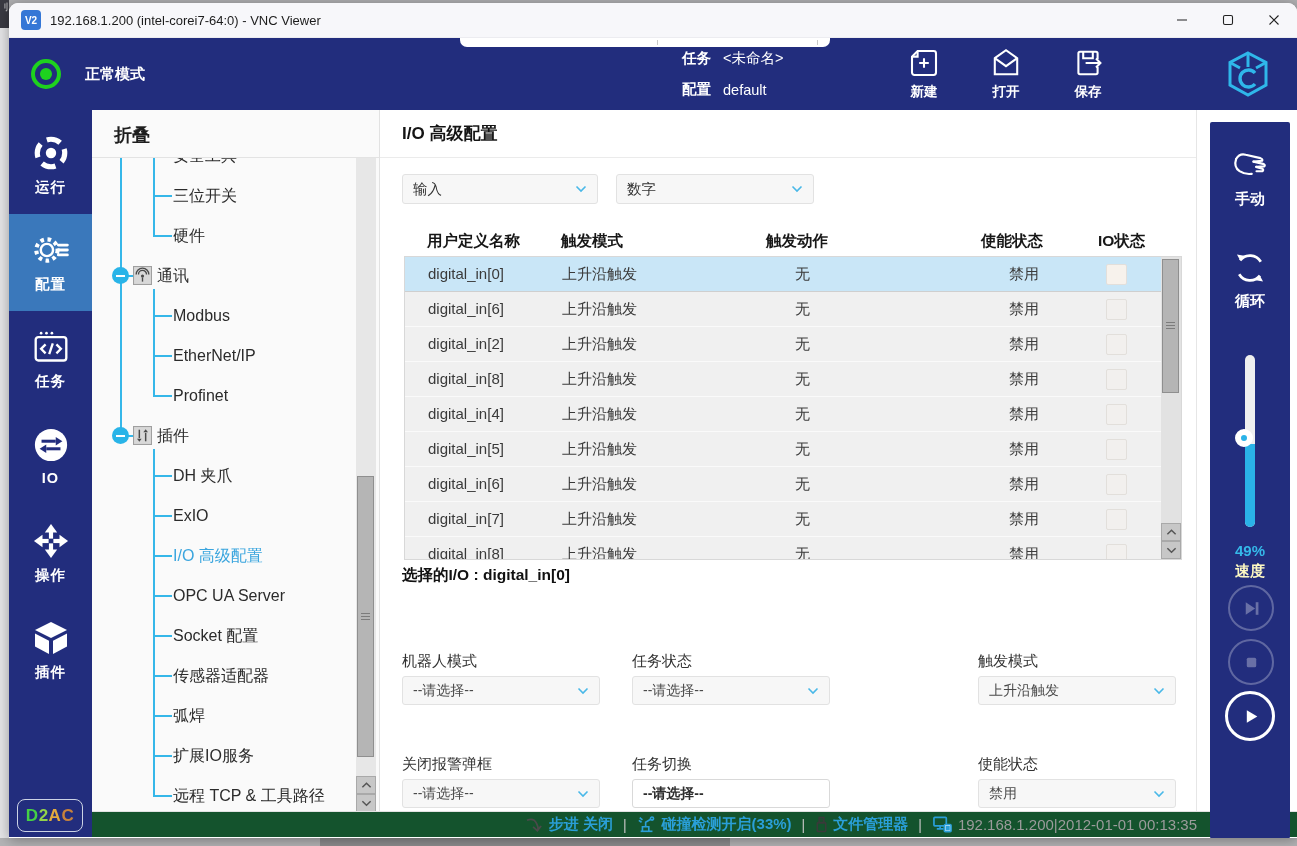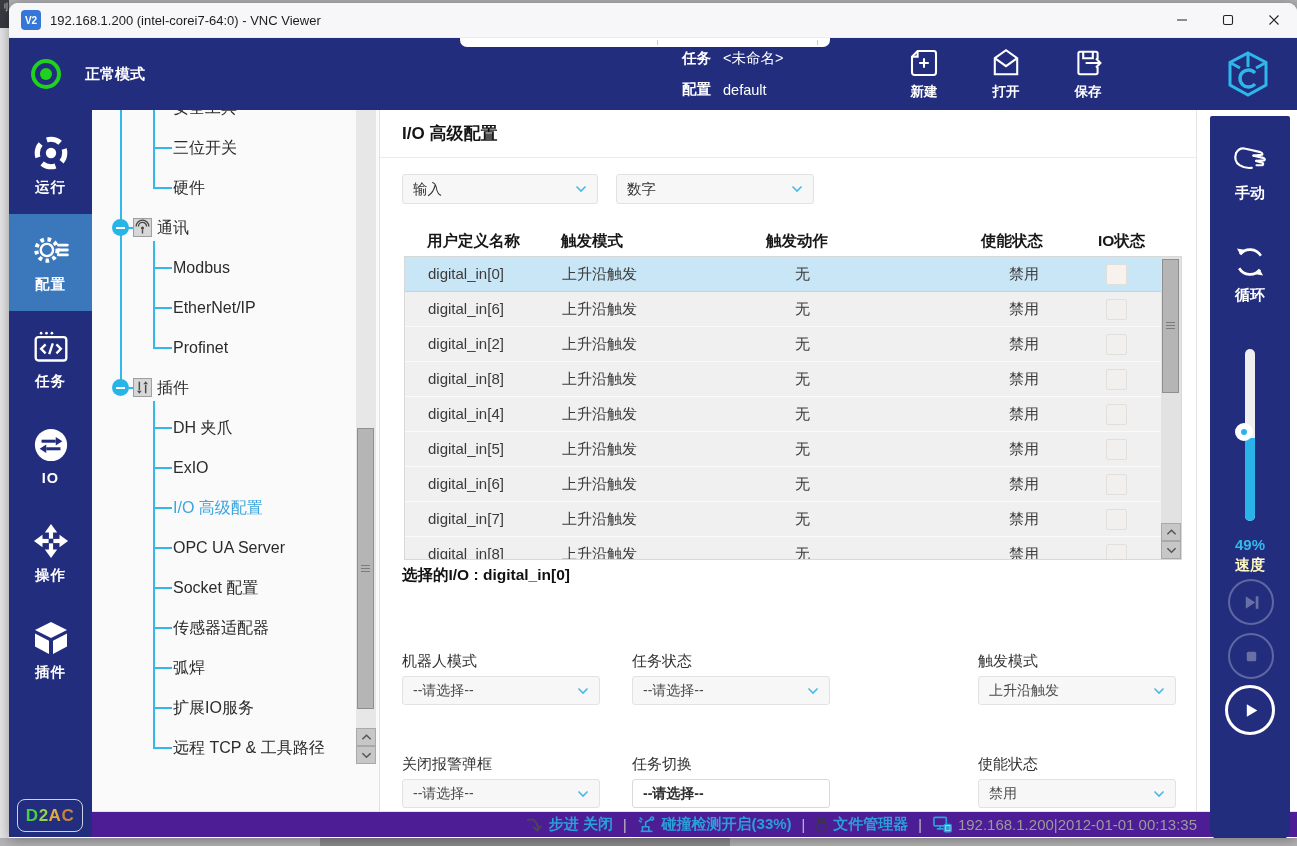--- a/index.html
+++ b/index.html
@@ -104,35 +104,35 @@
   .tbl-sbar { right:0; background:#e2e2e2; }
 
   .selected-io { position:absolute; left:22px; top:455px; font-size:15.5px; font-weight:bold; color:#111; }
 
   .ffield { position:absolute; width:198px;margin-top:32px; }
   .flabel { font-size:15px; color:#333; height:20px; }
   .fbox { margin-top:4px; height:29px; background:#f7f7f7; border:1px solid #e2e2e2; border-radius:3px; display:flex; align-items:center; padding:0 10px; font-size:14px; color:#4a4a4a; cursor:pointer; }
   .fbox.plain { background:#fff; border:1px solid #d9d9d9; color:#2e2e2e; font-weight:bold; cursor:text; }
 
   
-  .right-panel { position:absolute; left:1201px; top:78px; width:80px; height:725px; background:#222d7d; border-radius:2px 2px 12px 12px; z-index:8; }
+  .right-panel { position:absolute; left:1201px; top:84px; width:80px; height:725px; background:#222d7d; border-radius:2px 2px 12px 12px; z-index:8; }
   .rp-block { position:absolute; left:0; width:100%; display:flex; flex-direction:column; align-items:center; gap:6px; }
   .rp-block svg { width:40px; height:36px; }
   .rp-block span { color:#fff; font-size:15px; font-weight:bold; }
   .slider-track { position:absolute; left:35px; top:233px; width:10px; height:172px; background:#efefef; border-radius:6px; }
   .slider-fill { position:absolute; left:35px; top:322px; width:10px; height:83px; background:#2ab3e8; border-radius:0 0 6px 6px; }
   .slider-handle { position:absolute; left:25px; top:307px; width:18px; height:18px; background:#2ab3e8; border:6px solid #fff; border-radius:50%; cursor:grab; }
   .speed-pct { position:absolute; left:0; top:420px; width:100%; text-align:center; color:#35b9e9; font-size:15px; font-weight:bold; }
   .speed-label { position:absolute; left:0; top:440px; width:100%; text-align:center; color:#fef9c3; font-size:15px; font-weight:bold; }
   .rp-btn { position:absolute; left:18px; width:46px; height:46px; border-radius:50%; border:2.5px solid rgba(255,255,255,.28); color:rgba(255,255,255,.32); display:flex; align-items:center; justify-content:center; }
   .rp-btn svg { width:21px; height:21px; }
   .rp-btn.play { left:15px; width:50px; height:50px; border:3px solid #fff; color:#fff; cursor:pointer; }
 
   
-  .status-bar { position:absolute; left:83px; right:0; bottom:0; height:26px; background:#4c1d95; border-top:1px solid #e2e2e2; display:flex; align-items:center; justify-content:flex-end; padding-right:100px; gap:7px; z-index:2; }
+  .status-bar { position:absolute; left:83px; right:0; bottom:0; height:26px; background:#14532d; border-top:1px solid #e2e2e2; display:flex; align-items:center; justify-content:flex-end; padding-right:100px; gap:7px; z-index:2; }
   .sb-item { display:flex; align-items:center; gap:5px; }
   .sb-cyan { color:#2a9fd8; font-size:15px; font-weight:bold; cursor:pointer; }
   .sb-gray { color:#9b9b9b; font-size:15px; }
   .sb-sep { color:#c4c4c4; font-size:14px; margin:0 3px; }
   .sb-item svg { display:block; }
 </style>
 </head>
 <body>
 
 <div class="desktop">
@@ -283,20 +283,21 @@
         </div>
         <div class="d2ac" id="badge-letters">
             <span style="color: rgb(69, 208, 69);">D</span>
             <span style="color: rgb(147, 210, 74);">2</span>
             <span style="color: rgb(226, 170, 62);">A</span>
             <span style="color: rgb(200, 130, 60);">C</span>
           </div>
       </nav>
 
       <div class="tree-panel">
+        <div class="tree-header">折叠</div>
         <div class="tree-body">
           <div id="tree-rows" style="position:absolute; inset:0;">
             <div class="tvline vline-root"></div>
             <div class="tvline vline-a"></div>
             <div class="tvline vline-comm"></div>
             <div class="tvline vline-plugin"></div>
           <div class="tree-row lvl2" style="top: -22px;">
                 <span class="t-label">安全工具</span>
               </div>
               <div class="tree-row lvl2" style="top: 18px;">

